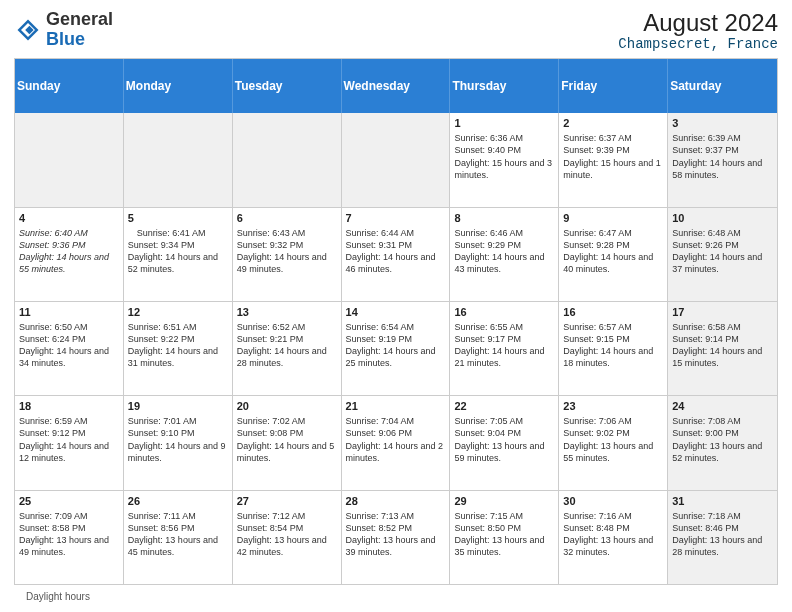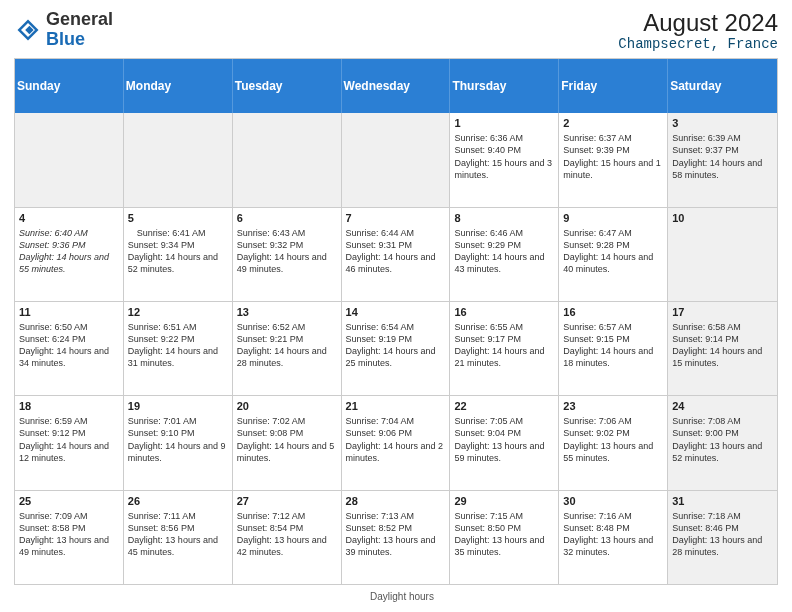--- a/index.html
+++ b/index.html
@@ -101,21 +101,21 @@
       font-size: 11px;
       font-weight: bold;
       color: #222;
       display: block;
       margin-bottom: 1px;
     }
     .footer {
       margin-top: 6px;
       font-size: 10px;
       color: #555;
-      text-align: center;
+      text-align: left;
       padding-left: 12px;
     }
   </style>
 </head>
 <body>
 
 <div class="page">
   <div class="header">
     <div class="logo">
       <svg class="logo-icon" viewBox="0 0 40 40">
@@ -172,21 +172,23 @@
 Daylight: 14 hours and 49 minutes.</span></div>
           <div class="cal-cell"><span class="day-num">7</span><span style="white-space: pre-line;">Sunrise: 6:44 AM
 Sunset: 9:31 PM
 Daylight: 14 hours and 46 minutes.</span></div>
           <div class="cal-cell"><span class="day-num">8</span><span style="white-space: pre-line;">Sunrise: 6:46 AM
 Sunset: 9:29 PM
 Daylight: 14 hours and 43 minutes.</span></div>
           <div class="cal-cell"><span class="day-num">9</span><span style="white-space: pre-line;">Sunrise: 6:47 AM
 Sunset: 9:28 PM
 Daylight: 14 hours and 40 minutes.</span></div>
-          <div class="cal-cell shaded"><span class="day-num">10</span></div>
+          <div class="cal-cell shaded"><span class="day-num">10</span><span style="white-space: pre-line;">Sunrise: 6:48 AM
+Sunset: 9:26 PM
+Daylight: 14 hours and 37 minutes.</span></div>
         </div>
         <div class="cal-row">
           <div class="cal-cell"><span class="day-num">11</span><span style="white-space: pre-line;">Sunrise: 6:50 AM
 Sunset: 6:24 PM
 Daylight: 14 hours and 34 minutes.</span></div>
           <div class="cal-cell"><span class="day-num">12</span><span style="white-space: pre-line;">Sunrise: 6:51 AM
 Sunset: 9:22 PM
 Daylight: 14 hours and 31 minutes.</span></div>
           <div class="cal-cell"><span class="day-num">13</span><span style="white-space: pre-line;">Sunrise: 6:52 AM
 Sunset: 9:21 PM

